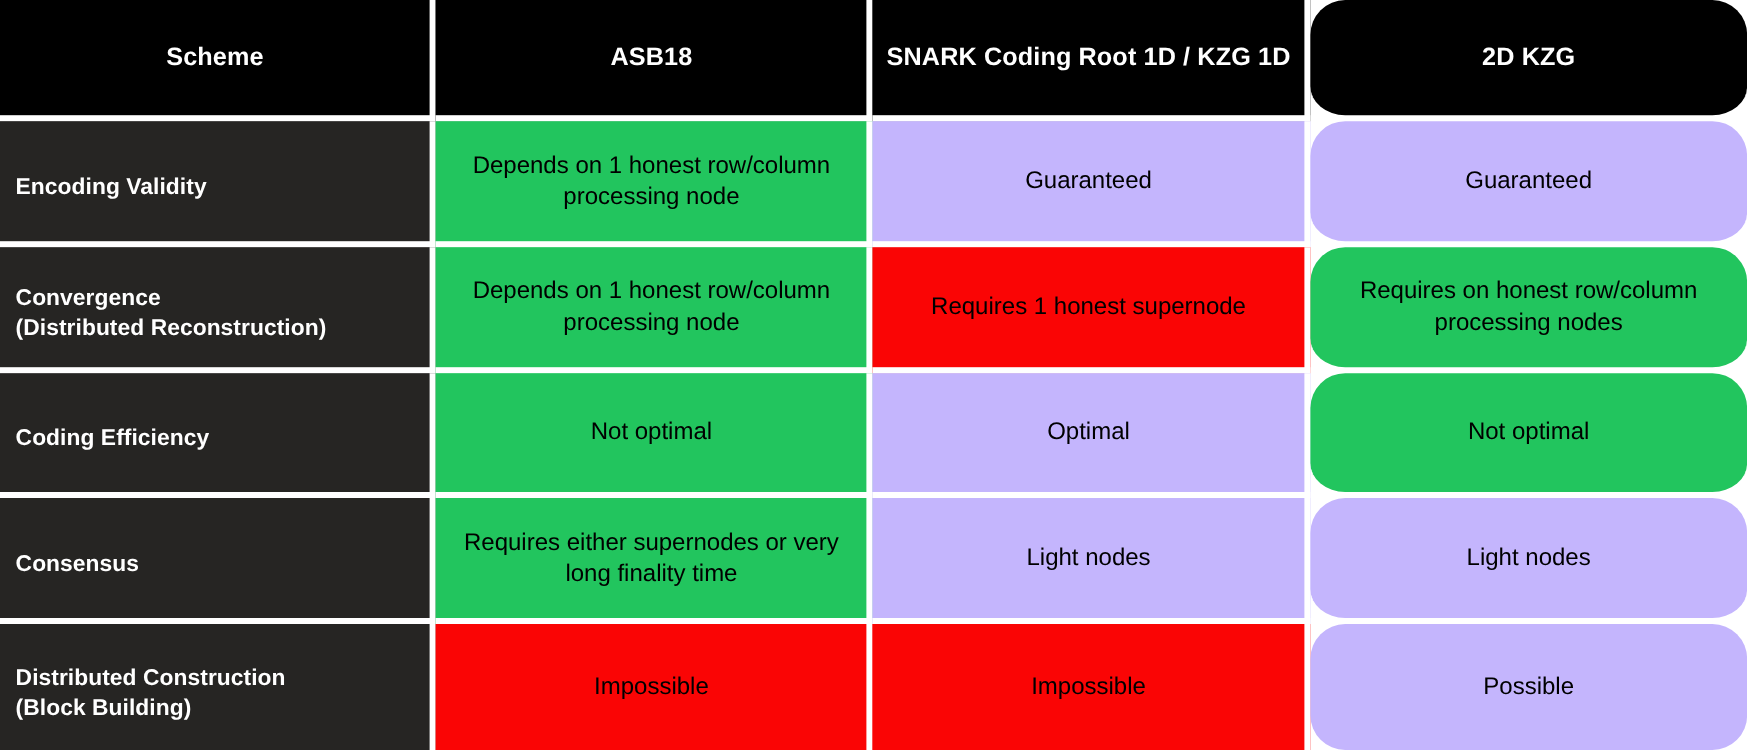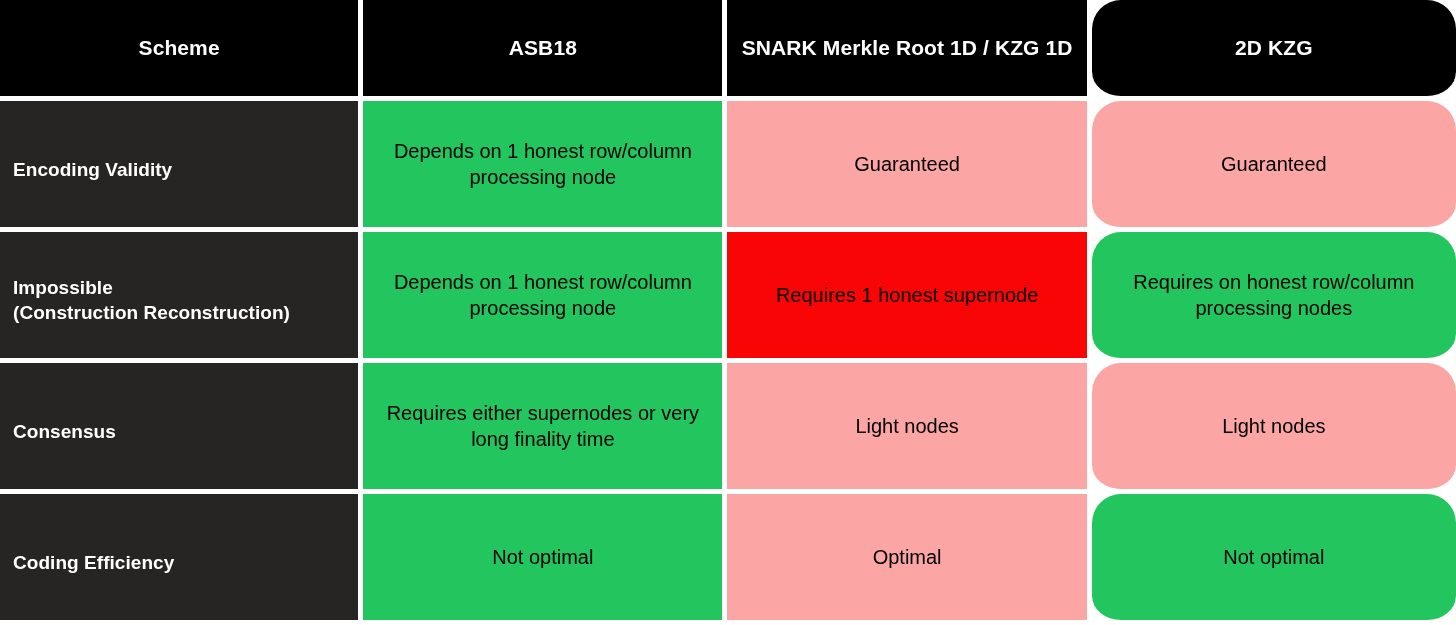--- a/index.html
+++ b/index.html
@@ -92,21 +92,21 @@
     text-align: center;
     padding: 4px 12px;
   }
   td.value .txt {
     color: #000000;
     font-weight: normal;
     font-size: 20px;
     line-height: 1.32;
   }
   td.value.status-yellow { background: #22c55e; }
-  td.value.status-green  { background: #fca5a5; }
+  td.value.status-green  { background: #c4b5fd; }
   td.value.status-red    { background: #FA0505; margin-top: 12px; }
 </style>
 </head>
 <body>
 
 <div id="table-wrap">
   <table class="matrix">
     <colgroup>
       <col class="c-label">
       <col class="c-val">
@@ -120,21 +120,21 @@
             <span class="txt">Scheme</span>
           </div>
         </th>
         <th class="cell hdr">
           <div class="inner">
             <span class="txt">ASB18</span>
           </div>
         </th>
         <th class="cell hdr">
           <div class="inner">
-            <span class="txt">SNARK Merkle Root 1D / KZG 1D</span>
+            <span class="txt">SNARK Coding Root 1D / KZG 1D</span>
           </div>
         </th>
         <th class="cell hdr last-col">
           <div class="inner">
             <span class="txt">2D KZG</span>
           </div>
         </th>
       </tr>
     </thead>
     <tbody>
@@ -158,21 +158,21 @@
         <td class="cell value status-green last-col">
           <div class="inner">
             <span class="txt">Guaranteed</span>
           </div>
         </td>
       </tr>
 
       <tr class="body-row">
         <td class="cell rowlabel">
           <div class="inner">
-            <span class="txt"><span>Impossible</span><br><span>(Construction Reconstruction)</span></span>
+            <span class="txt"><span>Convergence</span><br><span>(Distributed Reconstruction)</span></span>
           </div>
         </td>
         <td class="cell value status-yellow">
           <div class="inner">
             <span class="txt">Depends on 1 honest row/column processing node</span>
           </div>
         </td>
         <td class="cell value status-red">
           <div class="inner">
             <span class="txt">Requires 1 honest supernode</span>
@@ -181,59 +181,81 @@
         <td class="cell value status-yellow last-col">
           <div class="inner">
             <span class="txt">Requires on honest row/column processing nodes</span>
           </div>
         </td>
       </tr>
 
       <tr class="body-row">
         <td class="cell rowlabel">
           <div class="inner">
+            <span class="txt">Coding Efficiency</span>
+          </div>
+        </td>
+        <td class="cell value status-yellow">
+          <div class="inner">
+            <span class="txt">Not optimal</span>
+          </div>
+        </td>
+        <td class="cell value status-green">
+          <div class="inner">
+            <span class="txt">Optimal</span>
+          </div>
+        </td>
+        <td class="cell value status-yellow last-col">
+          <div class="inner">
+            <span class="txt">Not optimal</span>
+          </div>
+        </td>
+      </tr>
+
+      <tr class="body-row">
+        <td class="cell rowlabel">
+          <div class="inner">
             <span class="txt">Consensus</span>
           </div>
         </td>
         <td class="cell value status-yellow">
           <div class="inner">
             <span class="txt">Requires either supernodes or very long finality time</span>
           </div>
         </td>
         <td class="cell value status-green">
           <div class="inner">
             <span class="txt">Light nodes</span>
           </div>
         </td>
         <td class="cell value status-green last-col">
           <div class="inner">
             <span class="txt">Light nodes</span>
           </div>
         </td>
       </tr>
 
-      <tr class="body-row">
-        <td class="cell rowlabel">
-          <div class="inner">
-            <span class="txt">Coding Efficiency</span>
-          </div>
-        </td>
-        <td class="cell value status-yellow">
-          <div class="inner">
-            <span class="txt">Not optimal</span>
-          </div>
-        </td>
-        <td class="cell value status-green">
-          <div class="inner">
-            <span class="txt">Optimal</span>
-          </div>
-        </td>
-        <td class="cell value status-yellow last-col">
-          <div class="inner">
-            <span class="txt">Not optimal</span>
-          </div>
-        </td>
-      </tr>
-
+      <tr class="body-row last-row">
+        <td class="cell rowlabel">
+          <div class="inner">
+            <span class="txt"><span>Distributed Construction</span><br><span>(Block Building)</span></span>
+          </div>
+        </td>
+        <td class="cell value status-red">
+          <div class="inner">
+            <span class="txt">Impossible</span>
+          </div>
+        </td>
+        <td class="cell value status-red">
+          <div class="inner">
+            <span class="txt">Impossible</span>
+          </div>
+        </td>
+        <td class="cell value status-green last-col">
+          <div class="inner">
+            <span class="txt">Possible</span>
+          </div>
+        </td>
+      </tr>
 
     </tbody>
   </table>
 </div>
 
 </body></html>

